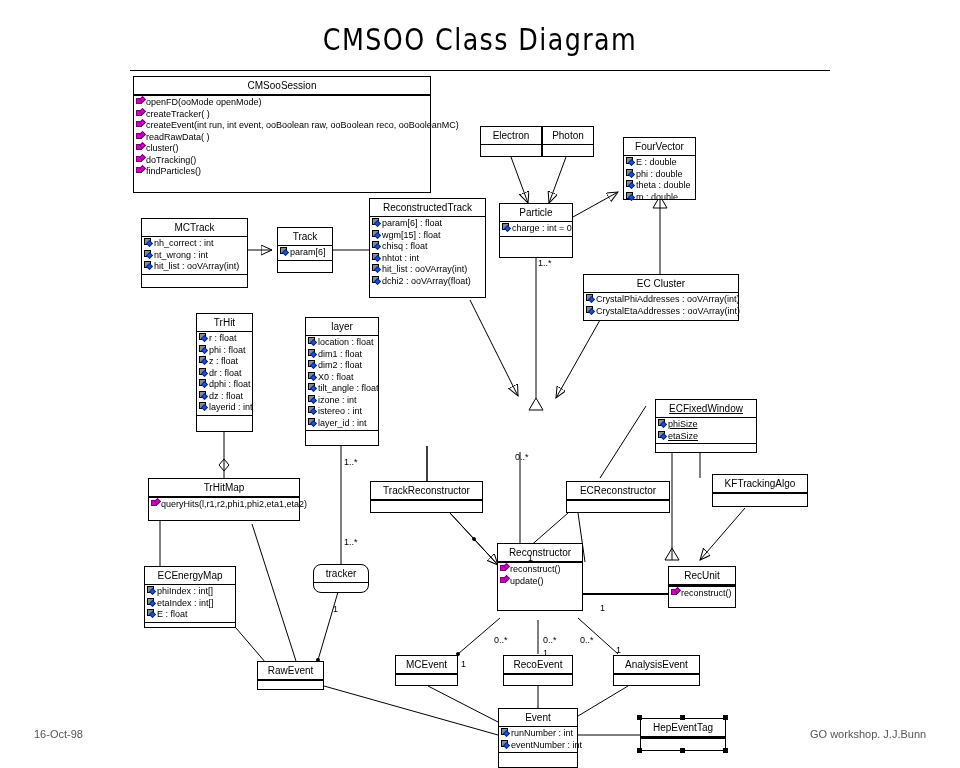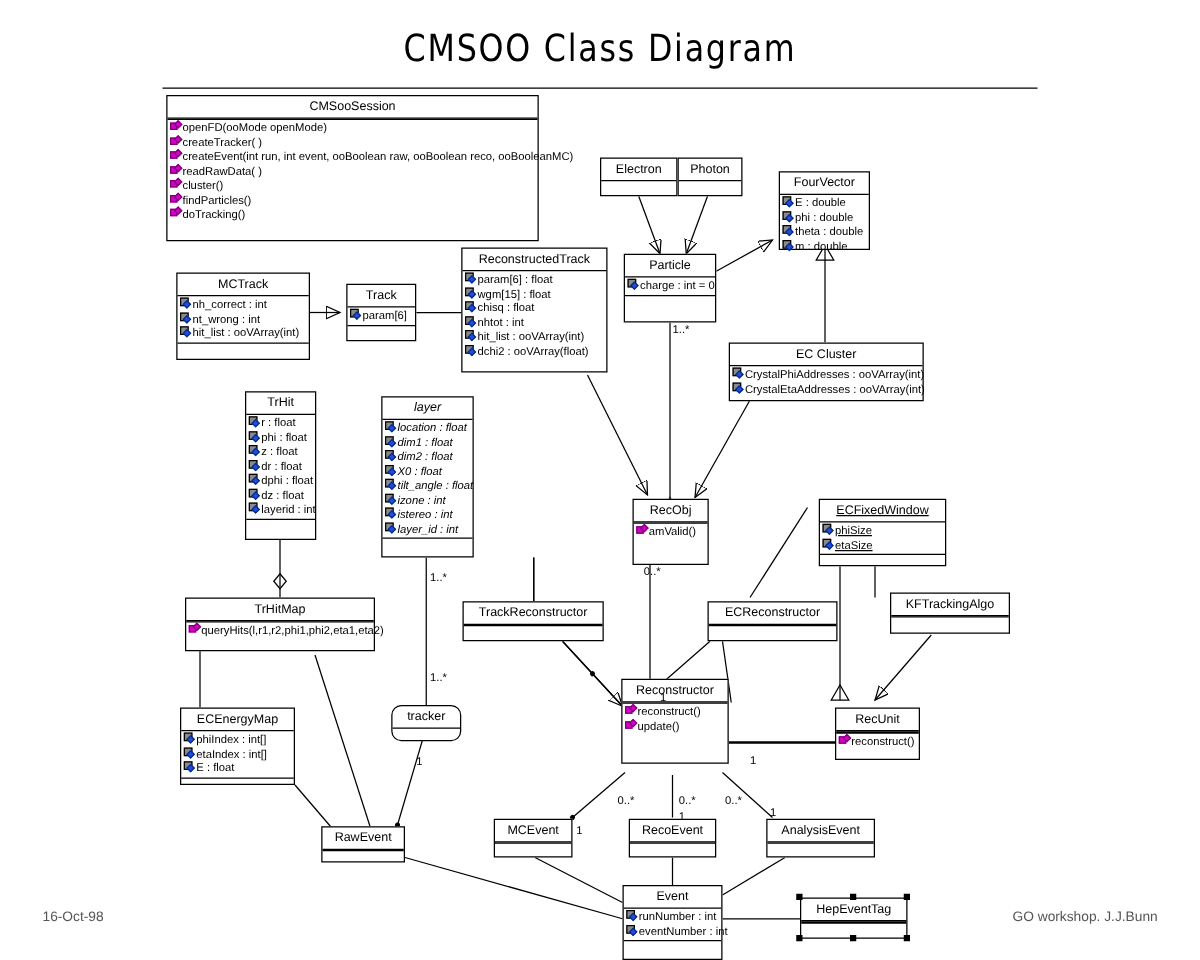--- a/index.html
+++ b/index.html
@@ -262,22 +262,22 @@
   <div class="umlbox" style="left:133px; top:76px; width:298px; height:117px;">
     <div class="hdr">CMSooSession</div>
     <div class="sep"></div>
     <div class="sep"></div>
     <div class="compartment">
       <span class="row"><span class="ico meth"></span><span>openFD(ooMode openMode)</span></span>
       <span class="row"><span class="ico meth"></span><span>createTracker( )</span></span>
       <span class="row"><span class="ico meth"></span><span>createEvent(int run, int event, ooBoolean raw, ooBoolean reco, ooBooleanMC)</span></span>
       <span class="row"><span class="ico meth"></span><span>readRawData( )</span></span>
       <span class="row"><span class="ico meth"></span><span>cluster()</span></span>
+      <span class="row"><span class="ico meth"></span><span>doTracking()</span></span>
       <span class="row"><span class="ico meth"></span><span>findParticles()</span></span>
-      <span class="row"><span class="ico meth"></span><span>doTracking()</span></span>
     </div>
   </div>
 
   <div class="umlbox" style="left:480px; top:126px; width:62px; height:31px;">
     <div class="hdr">Electron</div>
     <div class="sep"></div>
     <div class="compartment"></div>
   </div>
 
   <div class="umlbox" style="left:542px; top:126px; width:52px; height:31px;">
@@ -359,44 +359,36 @@
       <span class="row"><span class="ico attr"></span><span>phi : float</span></span>
       <span class="row"><span class="ico attr"></span><span>z : float</span></span>
       <span class="row"><span class="ico attr"></span><span>dr : float</span></span>
       <span class="row"><span class="ico attr"></span><span>dphi : float</span></span>
       <span class="row"><span class="ico attr"></span><span>dz : float</span></span>
       <span class="row"><span class="ico attr"></span><span>layerid : int</span></span>
     </div>
     <div class="sep"></div>
   </div>
 
-  <div class="umlbox" style="left:305px; top:317px; width:74px; height:129px;font-style:italic;">
+  <div class="umlbox" style="left:305px; top:317px; width:74px; height:129px;">
     <div class="hdr">layer</div>
     <div class="sep"></div>
     <div class="compartment">
       <span class="row"><span class="ico attr"></span><span>location : float</span></span>
       <span class="row"><span class="ico attr"></span><span>dim1 : float</span></span>
       <span class="row"><span class="ico attr"></span><span>dim2 : float</span></span>
       <span class="row"><span class="ico attr"></span><span>X0 : float</span></span>
       <span class="row"><span class="ico attr"></span><span>tilt_angle : float</span></span>
       <span class="row"><span class="ico attr"></span><span>izone : int</span></span>
       <span class="row"><span class="ico attr"></span><span>istereo : int</span></span>
       <span class="row"><span class="ico attr"></span><span>layer_id : int</span></span>
     </div>
     <div class="sep"></div>
   </div>
 
-  <div class="umlbox" style="left:506px; top:399px; width:61px; height:53px;">
-    <div class="hdr">RecObj</div>
-    <div class="sep"></div>
-    <div class="sep"></div>
-    <div class="compartment">
-      <span class="row"><span class="ico meth"></span><span>amValid()</span></span>
-    </div>
-  </div>
 
   <div class="umlbox" style="left:655px; top:399px; width:102px; height:54px;text-decoration:underline;">
     <div class="hdr">ECFixedWindow</div>
     <div class="sep"></div>
     <div class="compartment">
       <span class="row"><span class="ico attr"></span><span>phiSize</span></span>
       <span class="row"><span class="ico attr"></span><span>etaSize</span></span>
     </div>
     <div class="sep"></div>
   </div>

